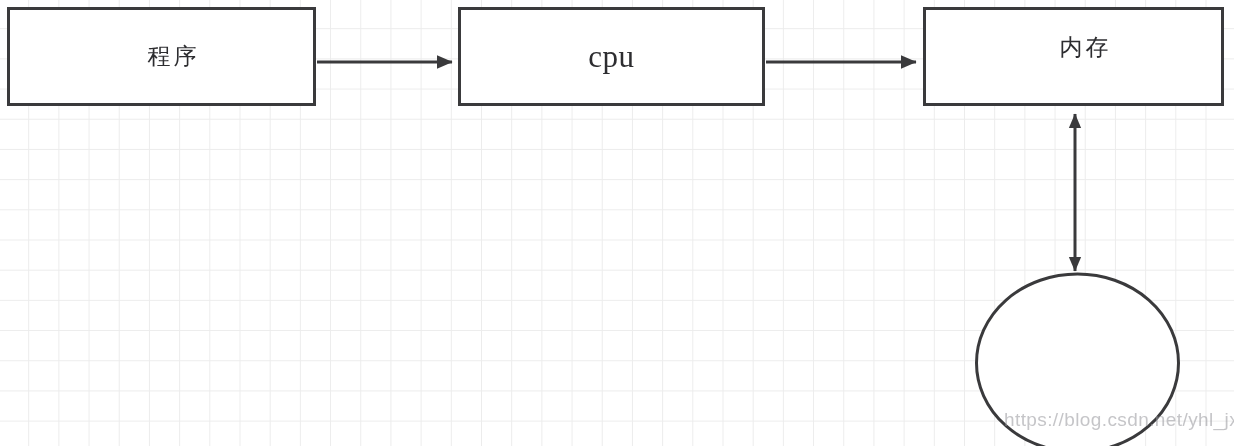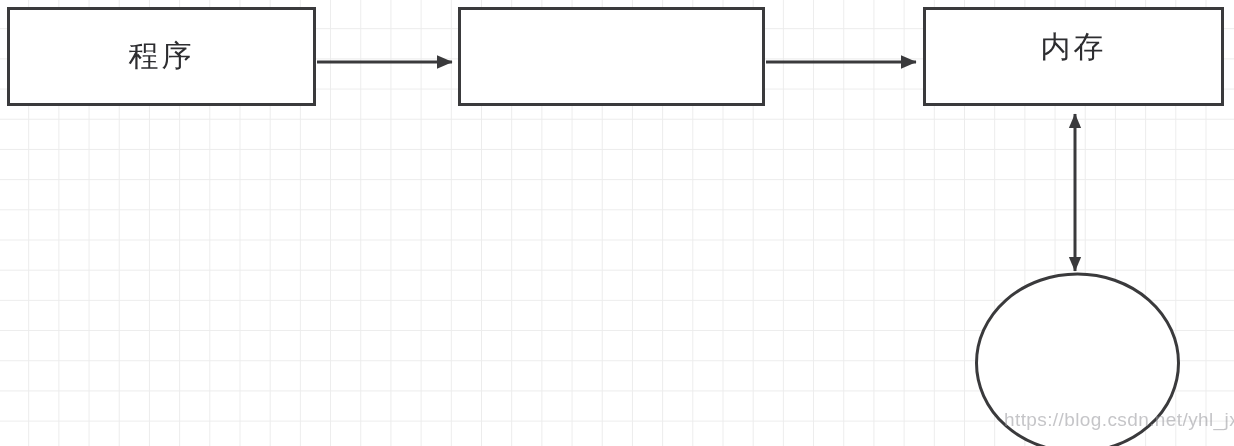--- a/index.html
+++ b/index.html
@@ -33,22 +33,23 @@
     position: absolute;
     display: flex;
     align-items: center;
     justify-content: center;
     color: #2d2d30;
     font-family: "Liberation Serif", "DejaVu Serif", serif;
     white-space: nowrap;
     pointer-events: none;
   }
   .cjk-label {
-    font-size: 30px;
+    font-size: 23px;
     letter-spacing: 3px;
+    padding-left: 12px;
   }
   .latin-label {
     font-size: 31px;
     letter-spacing: 0.5px;
   }
   #label-program  { left: 7px;   top: 7px;   width: 309px; height: 99px; }
   #label-cpu      { left: 458px; top: 7px;   width: 307px; height: 99px; }
   #label-memory   { left: 923px; top: 7px;   width: 301px; height: 80px; }
   #label-disk     { left: 975px; top: 273px; width: 205px; height: 167px; }
 
@@ -89,19 +90,20 @@
 
     <line x1="317" y1="62" x2="452" y2="62" stroke="#3a3a3c" stroke-width="3" marker-end="url(#arrow-right)"></line>
 
     <line x1="766" y1="62" x2="916" y2="62" stroke="#3a3a3c" stroke-width="3" marker-end="url(#arrow-right)"></line>
 
     <line x1="1075" y1="114" x2="1075" y2="271" stroke="#3a3a3c" stroke-width="3" marker-start="url(#arrow-up)" marker-end="url(#arrow-up)"></line>
   </svg>
 
   <div class="node-label cjk-label" id="label-program">程序</div>
 
+  <div class="node-label latin-label" id="label-cpu">cpu</div>
 
   <div class="node-label cjk-label" id="label-memory">内存</div>
 
 
   <div id="watermark">https://blog.csdn.net/yhl_jxy</div>
 
 </div>
 
 </body></html>

